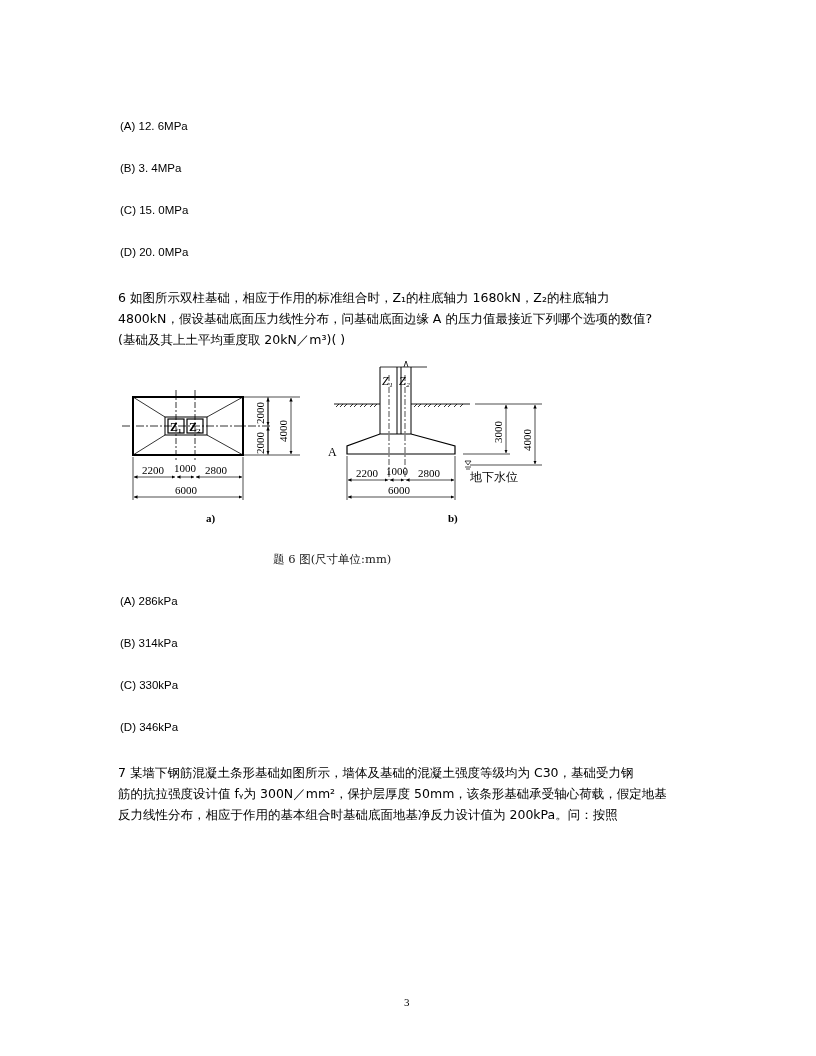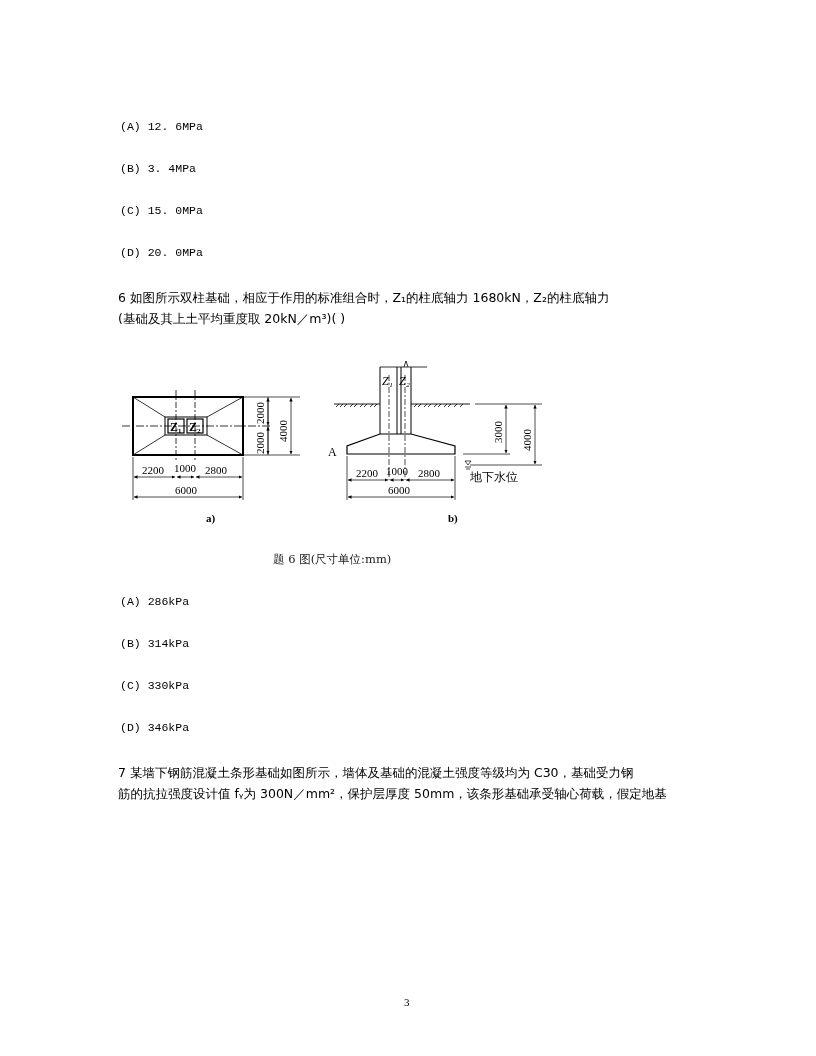--- a/index.html
+++ b/index.html
@@ -1,18 +1,18 @@
 <!DOCTYPE html>
 <html><head>
 <meta charset="utf-8">
 <style>
   html, body { margin: 0; padding: 0; background: #ffffff; }
   body { width: 816px; height: 1056px; position: relative; overflow: hidden;
          font-family: "DejaVu Sans", "Liberation Sans", sans-serif; color: #000; }
-  .opt { position: absolute; left: 120px; font-size: 11.5px; white-space: nowrap; font-family: Liberation Mono, monospace; }
+  .opt { position: absolute; left: 120px; font-size: 11.5px; white-space: nowrap; font-family: Liberation Sans, sans-serif; }
   .para { position: absolute; left: 118px; font-size: 12.5px; line-height: 21px; white-space: nowrap; }
   .caption { position: absolute; left: 273px; top: 544px; font-size: 11.5px; font-family: "DejaVu Serif", "Liberation Serif", serif; color: #222; margin-top: 8px; }
   .pagenum { position: absolute; left: 404px; top: 996px; font-size: 11px; font-family: "Liberation Serif", serif; }
   svg text { font-family: "Liberation Serif", "DejaVu Serif", serif; }
 </style>
 </head>
 <body>
 
 <div class="opt" style="top:120px">
   <span>(A)</span>
@@ -26,20 +26,21 @@
   <span>(C)</span>
   <span>15. 0MPa</span>
 </div>
 <div class="opt" style="top:246px">
   <span>(D)</span>
   <span>20. 0MPa</span>
 </div>
 
 <div class="para" style="top:287px">
   <div>6 如图所示双柱基础，相应于作用的标准组合时，Z₁的柱底轴力 1680kN，Z₂的柱底轴力</div>
+  <div>4800kN，假设基础底面压力线性分布，问基础底面边缘 A 的压力值最接近下列哪个选项的数值?</div>
   <div>(基础及其上土平均重度取 20kN／m³)( )</div>
 </div>
 
 <svg style="position:absolute;left:120px;top:380px" width="190" height="150" viewBox="0 0 190 150">
   <defs>
     <marker id="arr" viewBox="0 0 6 6" refX="6" refY="3" markerWidth="5" markerHeight="5" orient="auto-start-reverse">
       <path d="M0,0 L6,3 L0,6 z" fill="#000"></path>
     </marker>
   </defs>
 
@@ -151,15 +152,16 @@
   <span>330kPa</span>
 </div>
 <div class="opt" style="top:721px">
   <span>(D)</span>
   <span>346kPa</span>
 </div>
 
 <div class="para" style="top:762px">
   <div>7 某墙下钢筋混凝土条形基础如图所示，墙体及基础的混凝土强度等级均为 C30，基础受力钢</div>
   <div>筋的抗拉强度设计值 fᵧ为 300N／mm²，保护层厚度 50mm，该条形基础承受轴心荷载，假定地基</div>
+  <div>反力线性分布，相应于作用的基本组合时基础底面地基净反力设计值为 200kPa。问：按照</div>
 </div>
 
 <div class="pagenum">3</div>
 
 </body></html>

